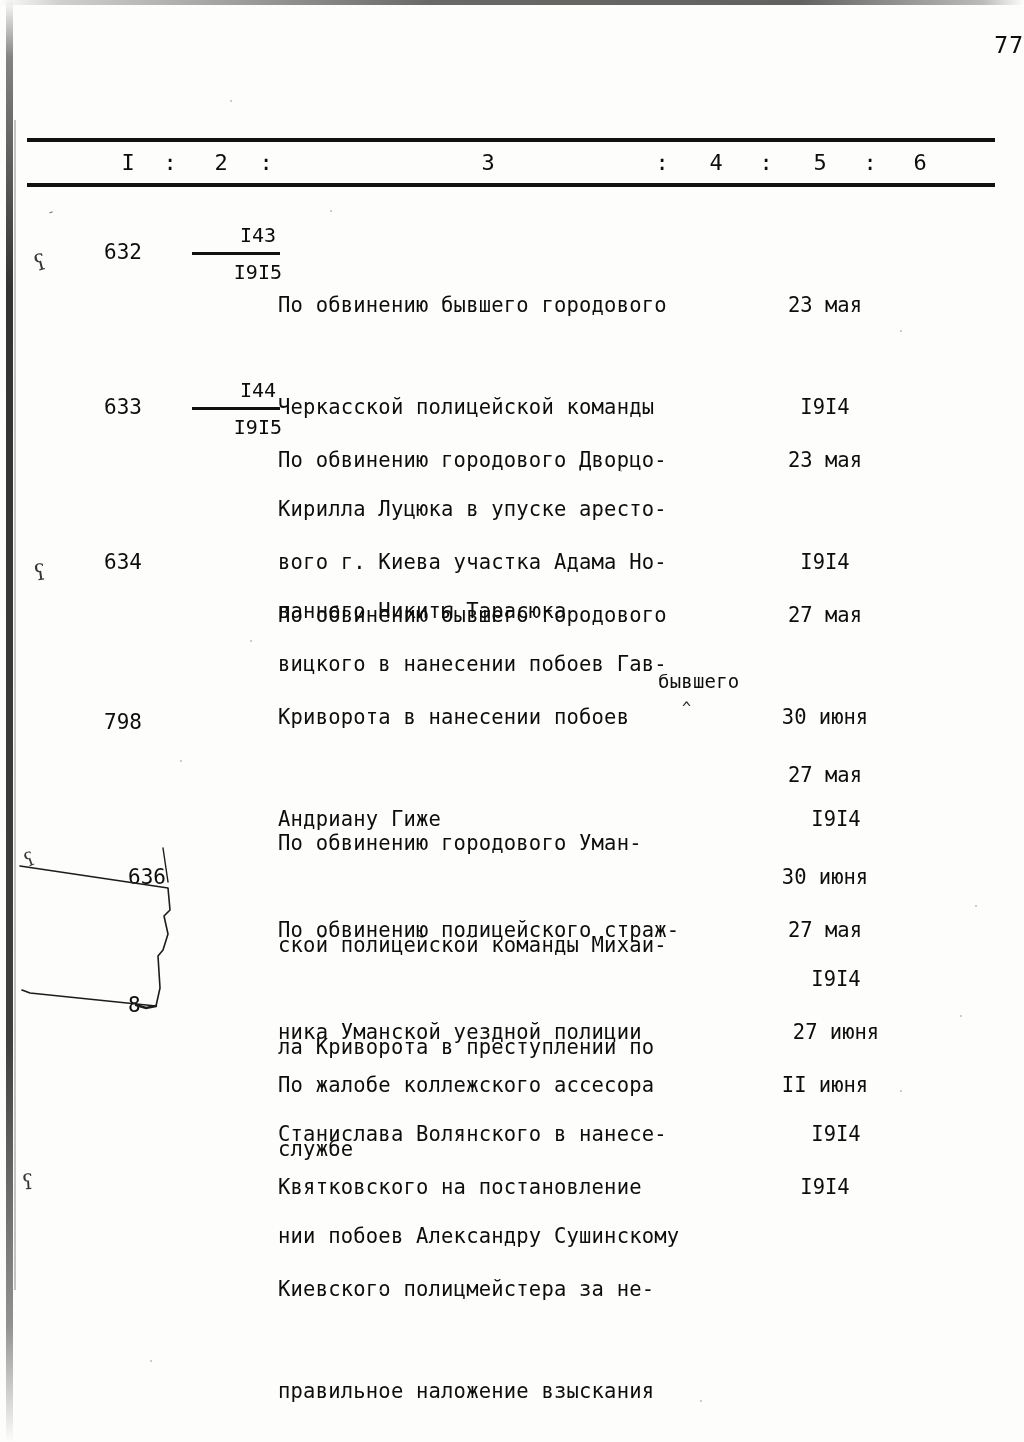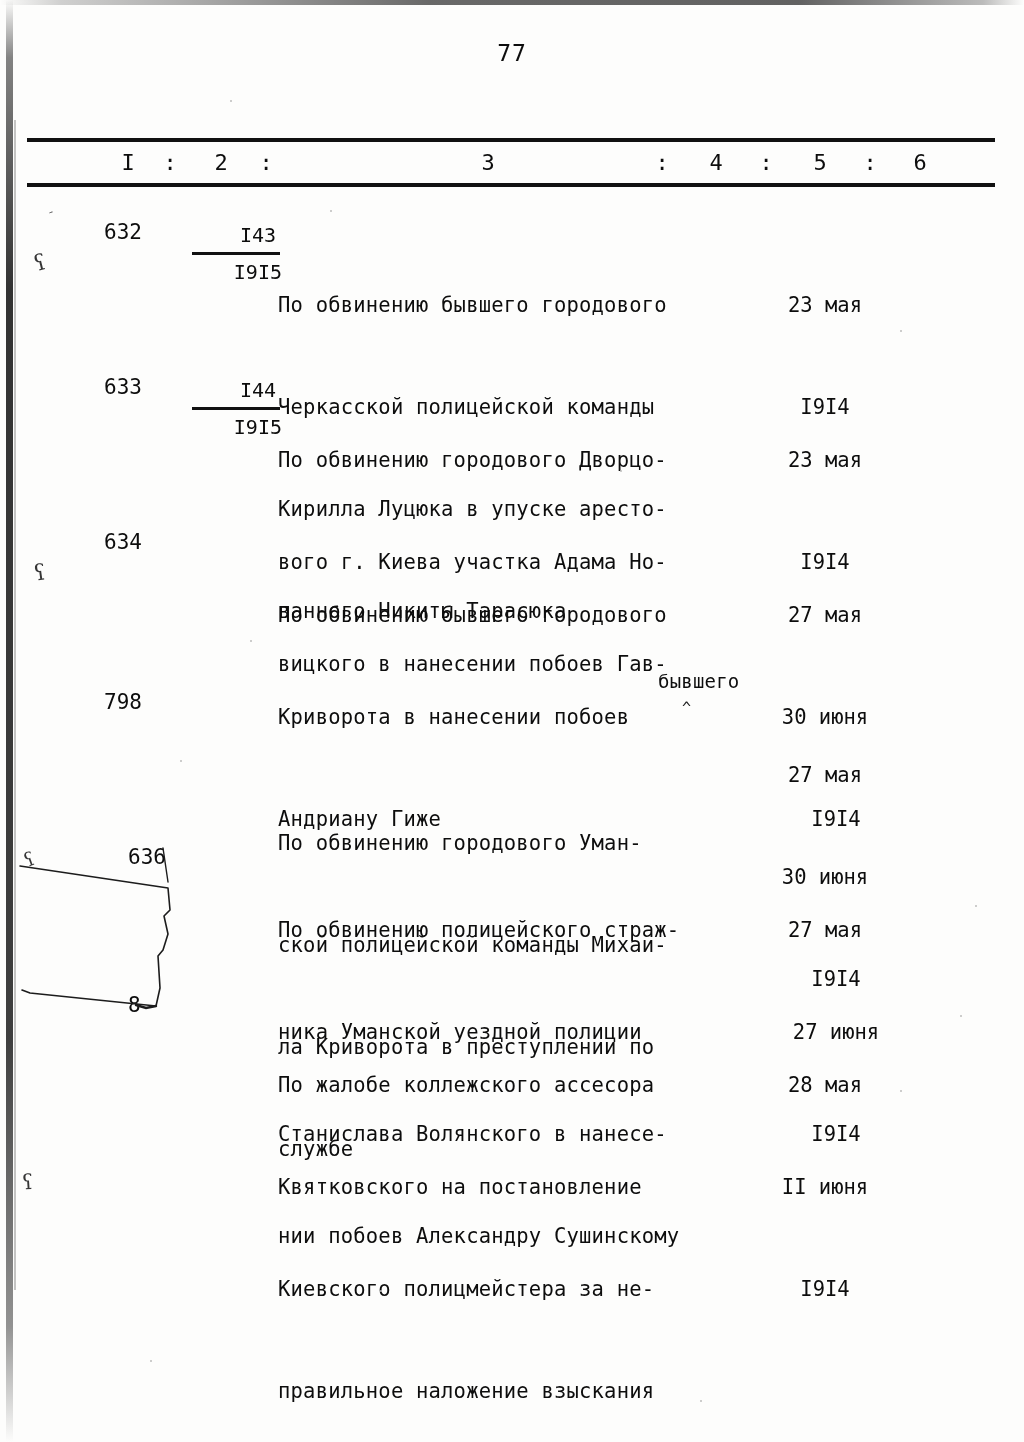--- a/index.html
+++ b/index.html
@@ -49,24 +49,24 @@
   .scan-edge-left2 {
     position: absolute;
     top: 120px; left: 14px;
     width: 2px; height: 1170px;
     background: rgba(90,90,90,.35);
   }
 
   
   .page-number {
     position: absolute;
-    top: 40px;
+    top: 32px;
     left: 0;
     width: 1024px;
-    text-align: center;
+    text-align: right;
     font-size: 23px;
     letter-spacing: 1px;
   }
 
   
   .rule {
     position: absolute;
     left: 27px;
     width: 968px;
     background: #111;
@@ -108,20 +108,21 @@
     left: 0;
     width: 1024px;
   }
   .e-num {
     position: absolute;
     left: 104px;
     width: 68px;
     text-align: left;
     font-size: 21px;
     white-space: nowrap;
+    margin-top: 20px;
   }
   .e-case {
     position: absolute;
     left: 190px;
     width: 92px;
     text-align: right;
     font-size: 20px;
     line-height: 31px;
   }
   .e-case .num {
@@ -321,21 +322,20 @@
     <div class="e-body">
       <span style="display:block">По жалобе коллежского ассесора</span>
       <span style="display:block">Квятковского на постановление</span>
       <span style="display:block">Киевского полицмейстера за не-</span>
       <span style="display:block">правильное наложение взыскания</span>
       
       
       
     </div>
     <div class="e-dates">
-      <span class="d-line">28 мая</span>
       <span class="d-line">II июня</span>
       <span class="d-line">I9I4</span>
     </div>
   </div>
   <div class="strike-num">8</div>
 
   <svg class="margin-shape" viewBox="0 0 200 200">
     <path d="M 12 28 L 160 50 L 162 72 L 156 78 L 160 96 L 155 112 L 150 118 L 152 150 L 148 168
              L 22 155 L 14 152" fill="none" stroke="#1c1c1c" stroke-width="1.6" stroke-linejoin="round" stroke-linecap="round"></path>
     <path d="M 148 168 L 138 170 L 128 167" fill="none" stroke="#1c1c1c" stroke-width="2.4" stroke-linecap="round"></path>

